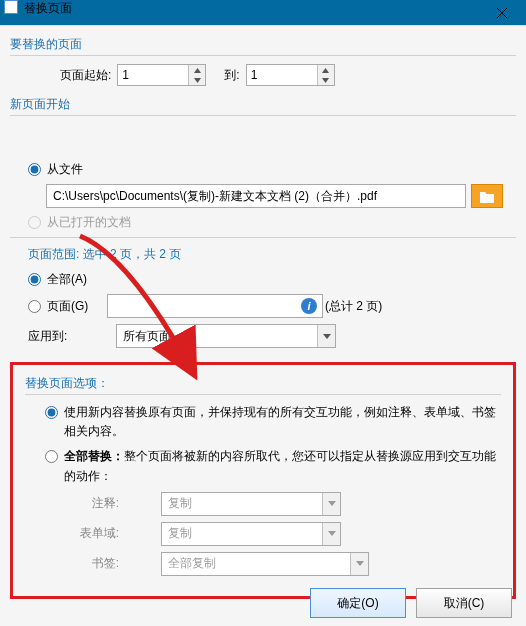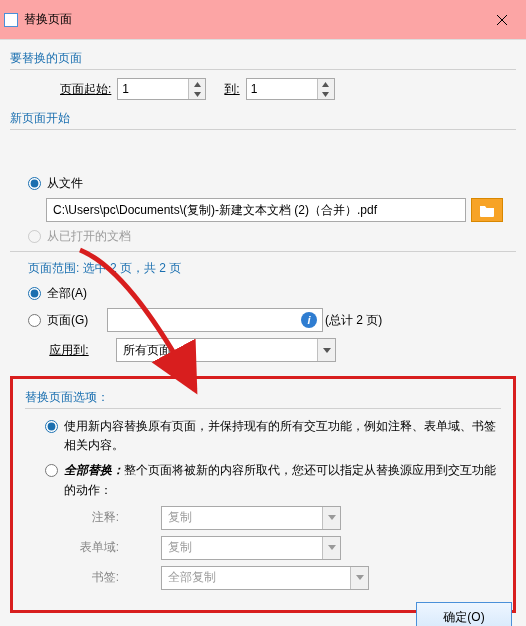--- a/index.html
+++ b/index.html
@@ -1,31 +1,31 @@
 <!DOCTYPE html>
 <html><head>
 <meta charset="utf-8">
 <style>
 * { box-sizing: border-box; margin: 0; padding: 0; font-family: "Microsoft YaHei", SimSun, Arial, sans-serif; font-size: 12px; }
 body { background: #f0f0f0; width: 526px; height: 626px; overflow: hidden; position: relative; }
 
-.titlebar { height: 40px; background: #fca5a5; border-bottom: 1px solid #ddd; display: flex; align-items: center; padding: 0 4px; }
+.titlebar { height: 26px; background: #0369a1; border-bottom: 1px solid #ddd; display: flex; align-items: flex-start; padding: 0 4px; }
 .titlebar-icon { width: 14px; height: 14px; margin-right: 6px; border: 1px solid #4a90d9; background: #fff; }
 .titlebar-text { flex: 1; font-size: 12px; color: #000; }
 .titlebar-close { width: 40px; height: 26px; display: flex; align-items: center; justify-content: center; cursor: default; }
 .titlebar-close svg { width: 10px; height: 10px; }
 
 .content { background: #f5f5f5; padding: 10px 10px; height: 600px; position: relative; }
 
 .group-label { color: #1a6fb0; font-size: 12px; margin-bottom: 2px; }
 .hr { border: none; border-top: 1px solid #d0d0d0; margin-bottom: 8px; }
 
 .row { display: flex; align-items: center; margin-bottom: 6px; }
 .row-indent { padding-left: 50px; }
-.label-r { text-align: center; margin-right: 6px; text-decoration: underline; }
+.label-r { text-align: left; margin-right: 6px; }
 
 input[type="radio"] { margin-right: 6px; accent-color: #1a6fb0; }
 .radio-label { font-size: 12px; color: #000; }
 
 .spin { display: inline-flex; align-items: center; border: 1px solid #a9a9a9; background: #fff; height: 22px; }
 .spin input { border: none; width: 70px; padding: 0 4px; height: 20px; outline: none; }
 .spin .btns { display: flex; flex-direction: column; border-left: 1px solid #c0c0c0; }
 .spin .btn { width: 16px; height: 10px; display: flex; align-items: center; justify-content: center; background: #f0f0f0; cursor: default; }
 .spin .btn svg { width: 7px; height: 5px; }
 
@@ -41,21 +41,21 @@
 .select .caret { width: 18px; height: 22px; display: flex; align-items: center; justify-content: center; border-left: 1px solid #c0c0c0; background: #f0f0f0; }
 .select .caret svg { width: 8px; height: 5px; }
 
 .info-icon { display:inline-flex; width:16px; height:16px; border-radius:50%; background:#2f7dd1; color:#fff; align-items:center; justify-content:center; font-style:italic; font-weight:bold; font-size:11px; margin-left:-22px; position:relative; z-index:2; }
 
 .red-box { border: 3px solid #d81e1e; padding: 10px 12px 14px; margin-top: 14px; position: relative; }
 
 .option-block { padding-left: 20px; margin-bottom: 6px; line-height: 1.6; }
 .option-block label { display: flex; align-items: flex-start; }
 .option-text { color: #000; }
-.option-bold { font-weight: bold; font-style: italic; }
+.option-bold { font-weight: bold; }
 
 .sub-row { display: flex; align-items: center; margin-bottom: 6px; padding-left: 44px; gap: 36px; }
 .sub-label { width: 50px; text-align: right; margin-right: 6px; color: #888; }
 
 .bottom-bar { position: absolute; bottom: 8px; right: 14px; display: flex; gap: 10px; }
 .btn-main { width: 96px; height: 30px; border: 1px solid #a0a0a0; background: linear-gradient(#fefefe,#e6e6e6); cursor: default; }
 .btn-main.primary { border: 1px solid #4a90d9; background: linear-gradient(#eef6ff,#d6e9fb); }
 
 .arrow-overlay { position: absolute; z-index: 50; pointer-events: none; }
 
@@ -220,20 +220,21 @@
             <svg viewBox="0 0 8 5">
               <path d="M0 0 L4 5 L8 0 Z" fill="#999"></path>
             </svg>
           </div>
       </div>
     </div>
   </div>
 
   <div class="bottom-bar">
     <button class="btn-main primary">确定(O)</button>
+    <button class="btn-main">取消(C)</button>
   </div>
 
   <svg class="arrow-overlay" style="left:70px; top:200px;" width="180" height="180">
     <defs>
       <marker id="ah" markerWidth="12" markerHeight="12" refX="9" refY="5" orient="auto">
         <path d="M0 0 L10 5 L0 10 Z" fill="#d81e1e"></path>
       </marker>
     </defs>
     <path d="M10 10 Q 60 30 125 150" stroke="#d81e1e" stroke-width="5" fill="none" marker-end="url(#ah)"></path>
   </svg>

